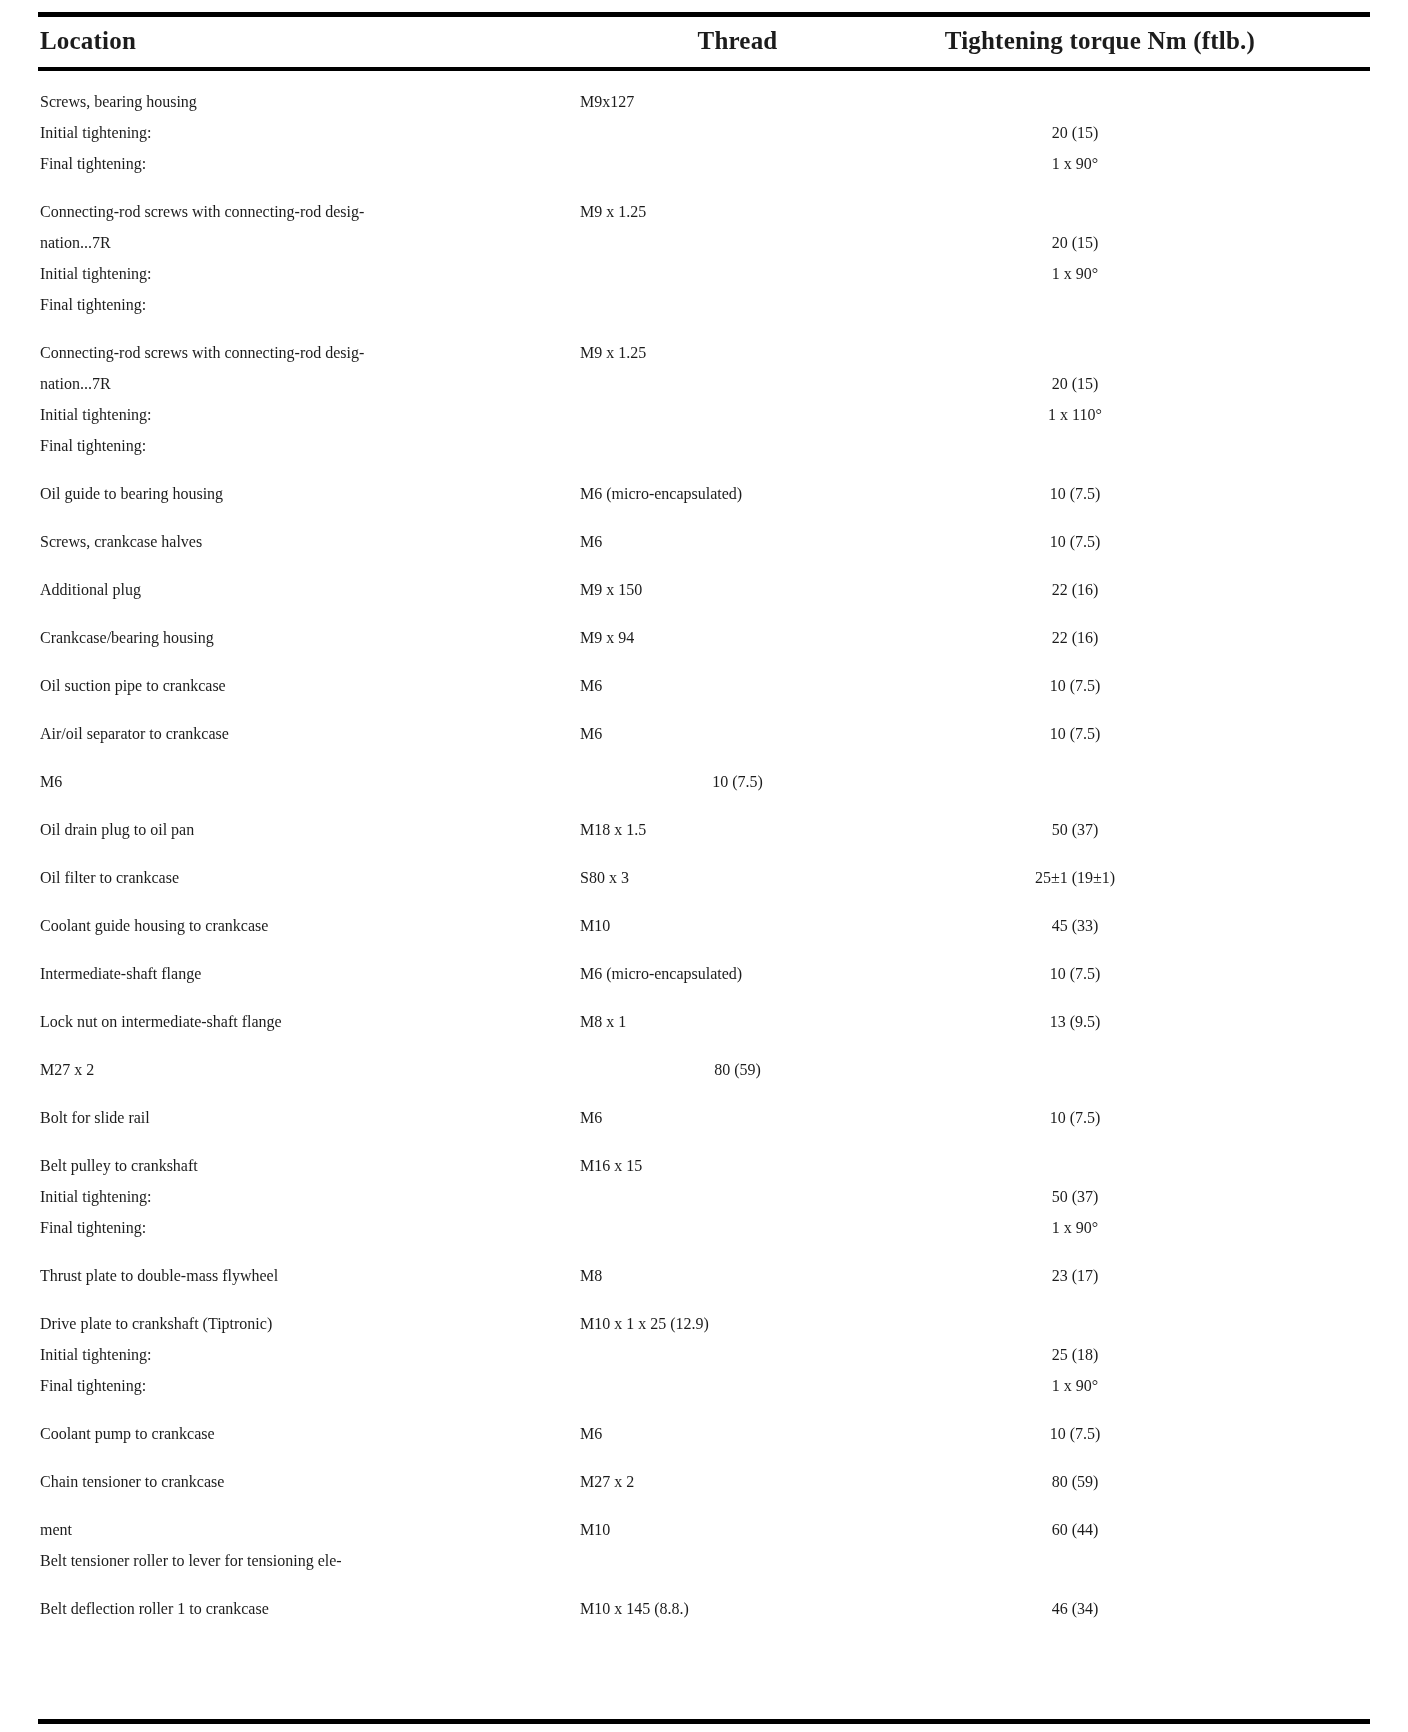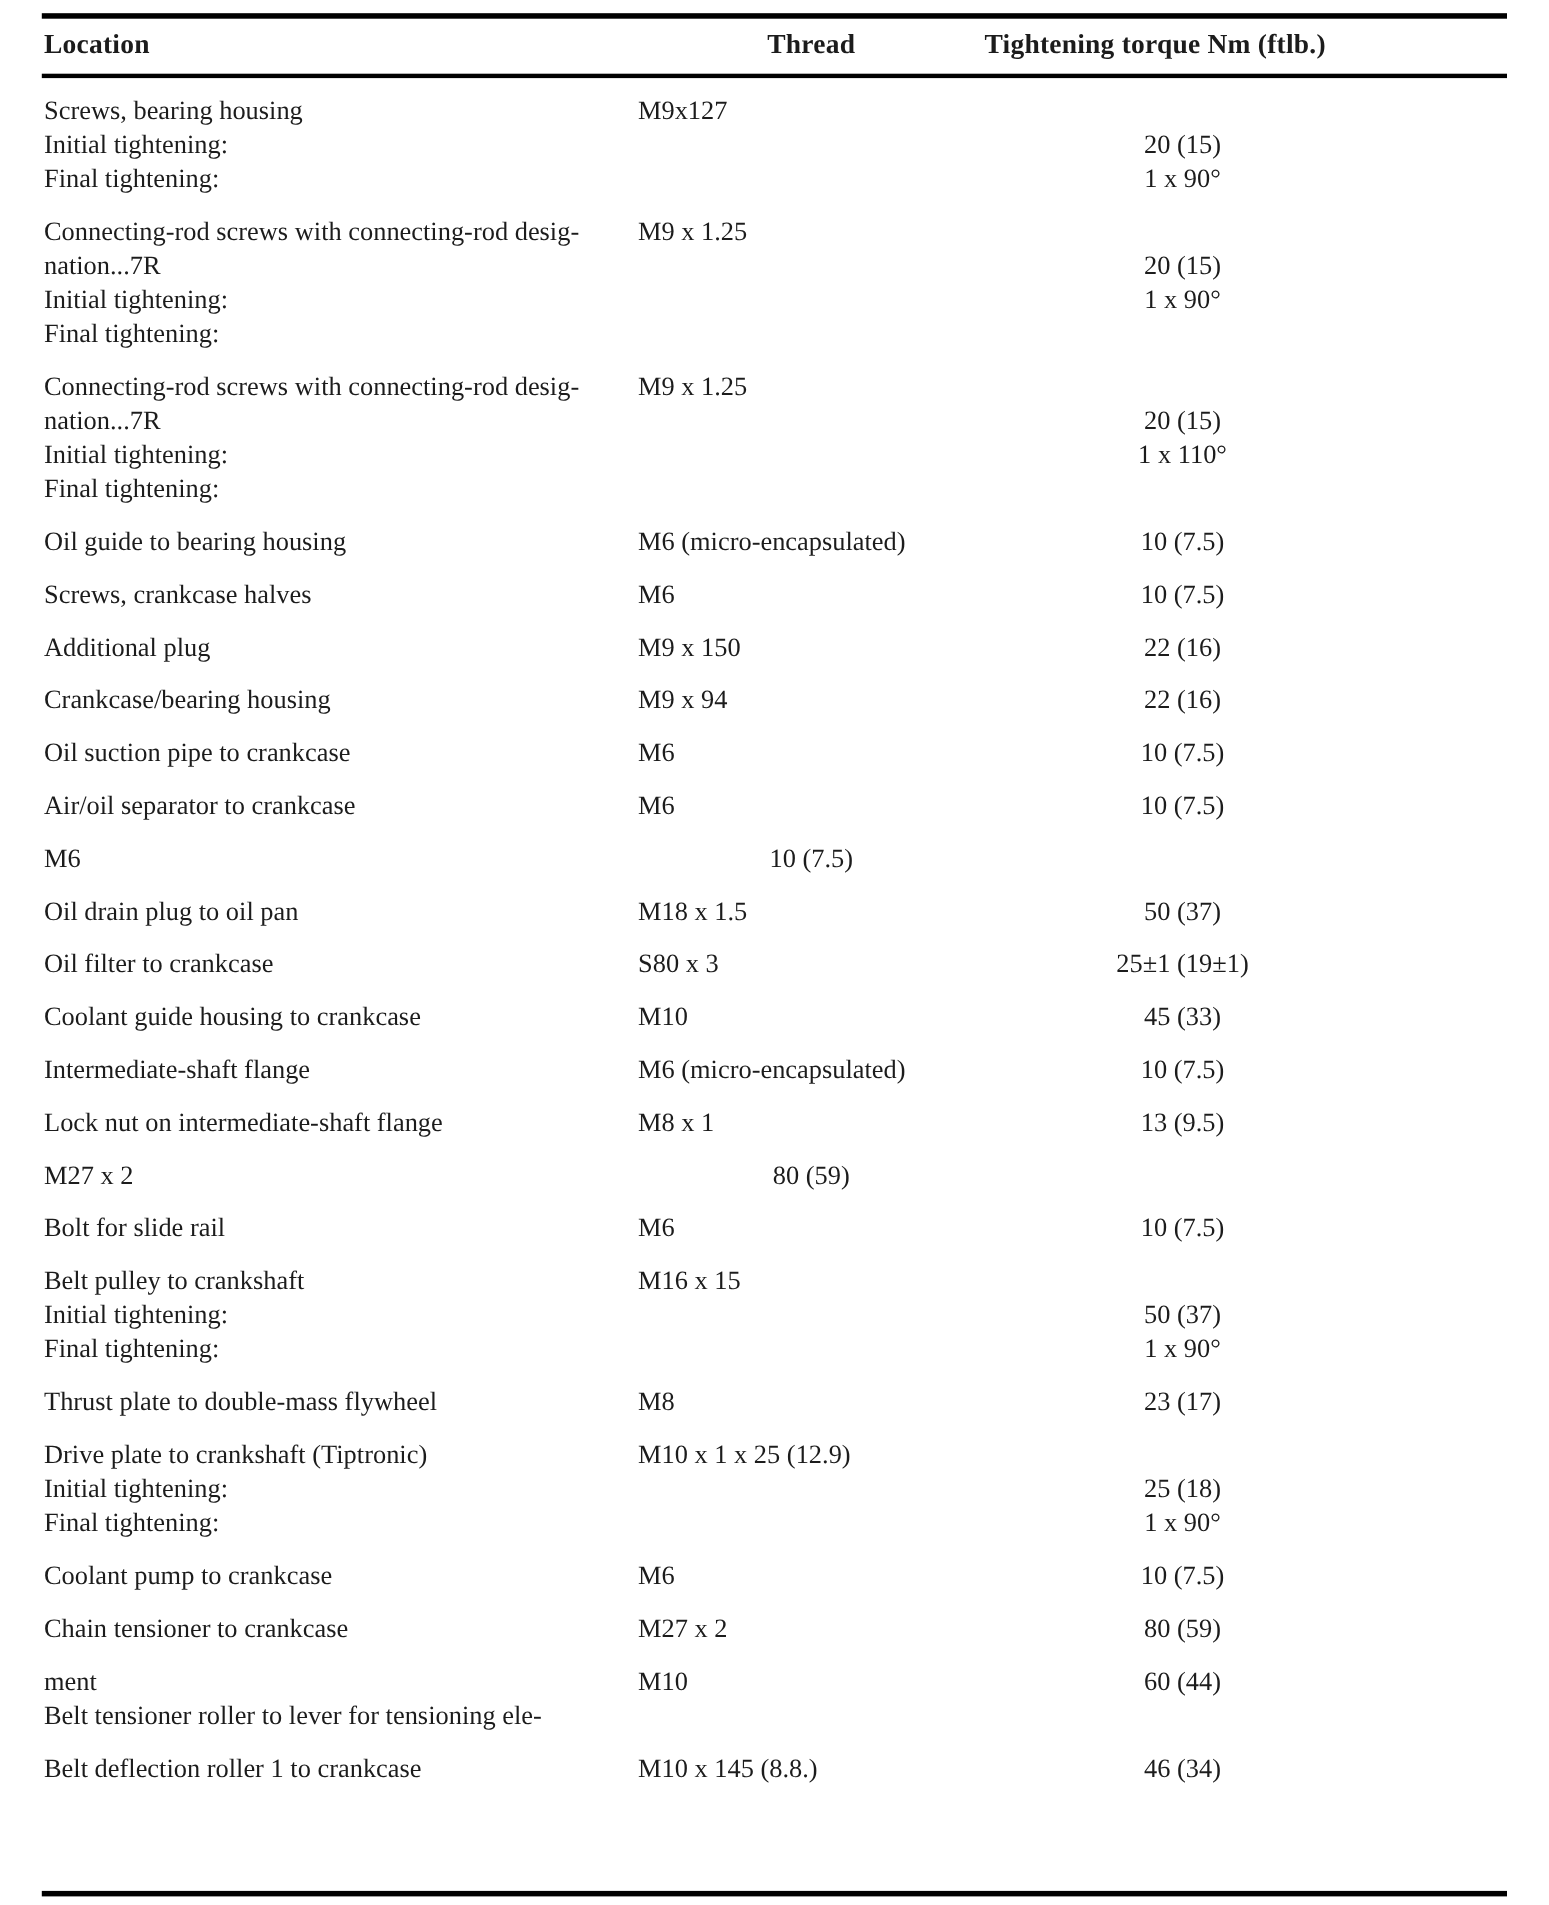--- a/index.html
+++ b/index.html
@@ -29,28 +29,28 @@
     display: grid;
     grid-template-columns: 540px 315px 360px;
   }
   .header-row {
     font-weight: bold;
     font-size: 25px;
     padding: 10px 0 12px 2px;
     letter-spacing: 0.2px;
   }
   .header-row .h-thread { text-align: center; }
-  .header-row .h-torque { text-align: left; }
+  .header-row .h-torque { text-align: right; }
   .table-body {
     flex: 0 0 auto;
     padding-top: 6px;
   }
   .row {
     padding: 9px 0 8px 2px;
-    font-size: 24px;
+    font-size: 16px;
   }
   .cell { }
   .cell .line {
     min-height: 31px;
     line-height: 31px;
     white-space: nowrap;
   }
   .cell.loc { text-align: left; }
   .cell.thread { text-align: left; }
   .cell.torque { text-align: center; }

